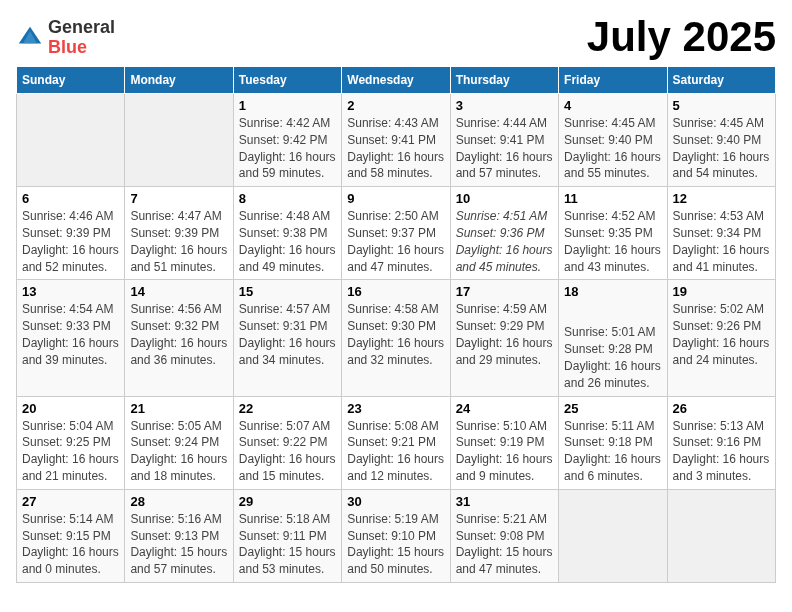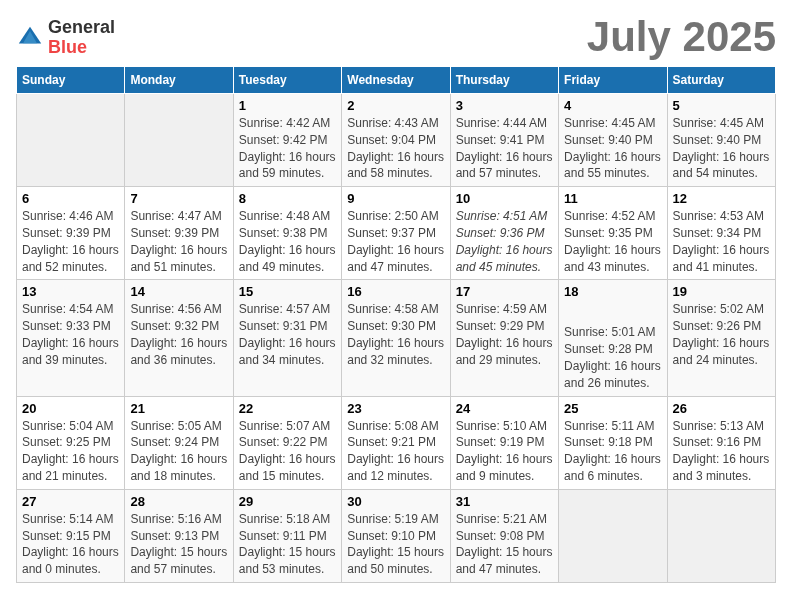--- a/index.html
+++ b/index.html
@@ -39,21 +39,21 @@
     .logo-icon {
       width: 28px;
       height: 28px;
     }
     .title-block {
       text-align: right;
     }
     .month-title {
       font-size: 42px;
       font-weight: bold;
-      color: #737373;
+      color: #000000;
       line-height: 1;
     }
     .location {
       font-size: 16px;
       color: #333;
       margin-top: 2px;
     }
     table {
       width: 100%;
       border-collapse: collapse;
@@ -131,21 +131,21 @@
         <td class="empty-cell"></td>
         <td>
           <div class="day-num">1</div>
           <div class="day-info" style="white-space: pre-line;">Sunrise: 4:42 AM
 Sunset: 9:42 PM
 Daylight: 16 hours and 59 minutes.</div>
         </td>
         <td>
           <div class="day-num">2</div>
           <div class="day-info" style="white-space: pre-line;">Sunrise: 4:43 AM
-Sunset: 9:04 PM
+Sunset: 9:41 PM
 Daylight: 16 hours and 58 minutes.</div>
         </td>
         <td>
           <div class="day-num">3</div>
           <div class="day-info" style="white-space: pre-line;">Sunrise: 4:44 AM
 Sunset: 9:41 PM
 Daylight: 16 hours and 57 minutes.</div>
         </td>
         <td>
           <div class="day-num">4</div>

